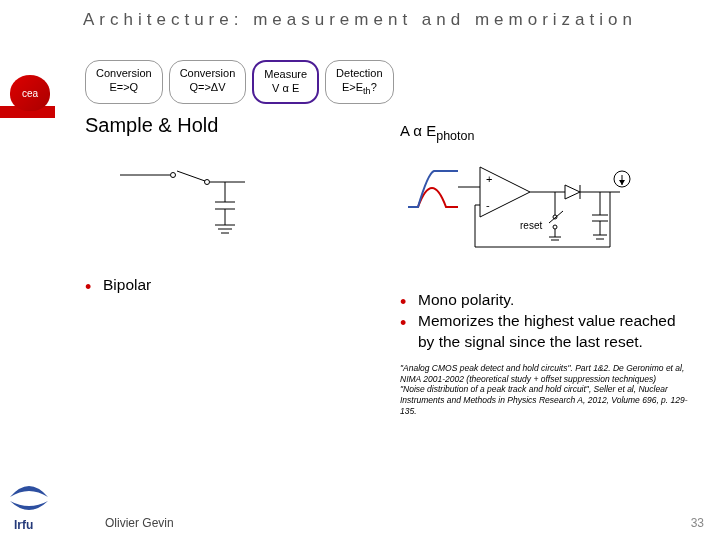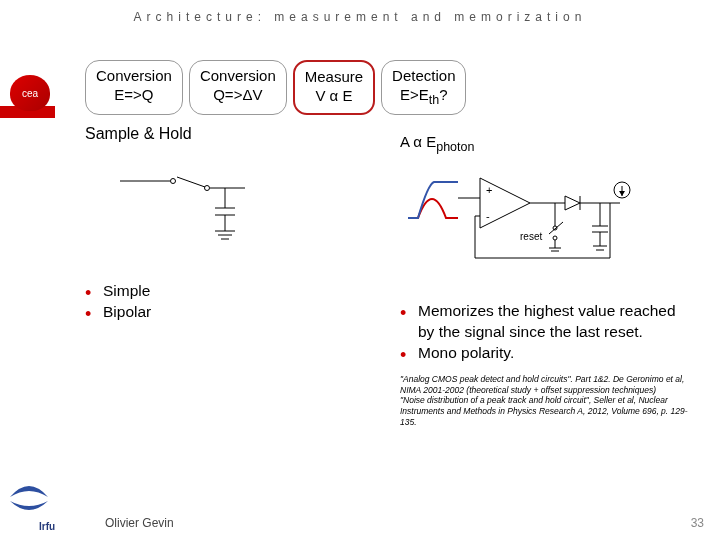--- a/index.html
+++ b/index.html
@@ -1,39 +1,39 @@
 <!DOCTYPE html>
 <html><head>
 <meta charset="utf-8">
 <style>
   * { box-sizing: border-box; margin: 0; padding: 0; }
   html, body { width: 720px; height: 540px; font-family: Arial, Helvetica, sans-serif; background: #fff; }
   .slide { position: relative; width: 720px; height: 540px; }
 
   .title { position: absolute; top: 10px; left: 0; right: 0; text-align: center;
-           font-size: 12px; letter-spacing: 5px; color: #555; }
+           font-size: 17px; letter-spacing: 5px; color: #555; }
 
   .left-stripe { position: absolute; top: 106px; left: 0; width: 55px; height: 12px; background: #c00; }
   .logo-cea { position: absolute; top: 75px; left: 10px; width: 40px; height: 36px;
               background: linear-gradient(135deg,#d00 0%,#a00 100%); border-radius: 50% 50% 45% 45%;
               display:flex; align-items:center; justify-content:center; color:#fff; font-size:10px; }
   .logo-irfu { position: absolute; bottom: 25px; left: 5px; width: 48px; height: 48px; }
   .logo-irfu svg { width:100%; height:100%; }
-  .irfu-txt { position:absolute; bottom:8px; left:14px; font-size:10px; color:#253a7a; font-weight:bold;margin-left:25px; }
+  .irfu-txt { position:absolute; bottom:8px; left:14px; font-size:12px; color:#253a7a; font-weight:bold; }
 
   .content { position: absolute; left: 85px; top: 60px; right: 25px; bottom: 25px; }
 
   .pipeline { display:flex; gap:6px; }
   .block { border:1px solid #999; border-radius:14px; padding:6px 10px; text-align:center;
-           font-size:15px; line-height:1.25; background:#fff; }
-  .block.sel { border:2px solid #b91c1c; }
+           font-size:11px; line-height:1.25; background:#fff; }
+  .block.sel { border:2px solid #4c1d95; }
 
   .columns { display:flex; margin-top:10px; gap:20px; }
   .col { flex:1; }
-  .heading { font-size:16px; }
+  .heading { font-size:20px; }
 
   .sh-diagram { position:relative; width:140px; height:90px; margin:20px 0 0 30px; }
   .sh-diagram svg { width:100%; height:100%; }
 
   .formula { font-size:15px; margin:8px 0 14px 0; }
   .peak-diagram { width:240px; height:105px; }
   .peak-diagram svg { width:100%; height:100%; }
 
   ul.feat { list-style:none; margin-top:28px; }
   ul.feat li { position:relative; padding-left:18px; font-size:15.5px; line-height:1.35; }
@@ -81,21 +81,20 @@
             <line x1="110" y1="25" x2="110" y2="45" stroke="#000"></line>
             <line x1="100" y1="45" x2="120" y2="45" stroke="#000"></line>
             <line x1="100" y1="52" x2="120" y2="52" stroke="#000"></line>
             <line x1="110" y1="52" x2="110" y2="68" stroke="#000"></line>
             <line x1="100" y1="68" x2="120" y2="68" stroke="#000"></line>
             <line x1="103" y1="72" x2="117" y2="72" stroke="#000"></line>
             <line x1="106" y1="76" x2="114" y2="76" stroke="#000"></line>
           </svg>
         </div>
         <ul class="feat" id="left-bullets">
-            <li>Simple</li>
             <li>Bipolar</li>
           </ul>
       </div>
 
       <div class="col">
         <div class="formula" id="formula">A α E<sub>photon</sub></div>
         <div class="peak-diagram">
           <svg viewBox="0 0 240 105">
 
             <path d="M8 50 L18 50 Q32 12 46 50 L58 50" fill="none" stroke="#c00" stroke-width="2"></path>
@@ -132,22 +131,22 @@
             <line x1="149" y1="66" x2="163" y2="54" stroke="#000"></line>
             <circle cx="155" cy="60" r="2" fill="none" stroke="#000"></circle>
             <circle cx="155" cy="70" r="2" fill="none" stroke="#000"></circle>
             <line x1="155" y1="72" x2="155" y2="80" stroke="#000"></line>
             <line x1="149" y1="80" x2="161" y2="80" stroke="#000"></line>
             <line x1="151" y1="83" x2="159" y2="83" stroke="#000"></line>
             <text x="120" y="72" font-size="10">reset</text>
           </svg>
         </div>
         <ul class="feat" id="right-bullets">
+            <li>Mono polarity.</li>
             <li>Memorizes the highest value reached by the signal since the last reset.</li>
-            <li>Mono polarity.</li>
           </ul>
         <div class="refs" id="refs">"Analog CMOS peak detect and hold circuits". Part 1&amp;2. De Geronimo et al, NIMA 2001-2002 (theoretical study + offset suppression techniques)<br>"Noise distribution of a peak track and hold circuit", Seller et al, Nuclear Instruments and Methods in Physics Research A, 2012, Volume 696, p. 129-135.</div>
       </div>
     </div>
   </div>
 
   <div class="footer">Olivier Gevin</div>
   <div class="pagenum">33</div>
 </div>
 

